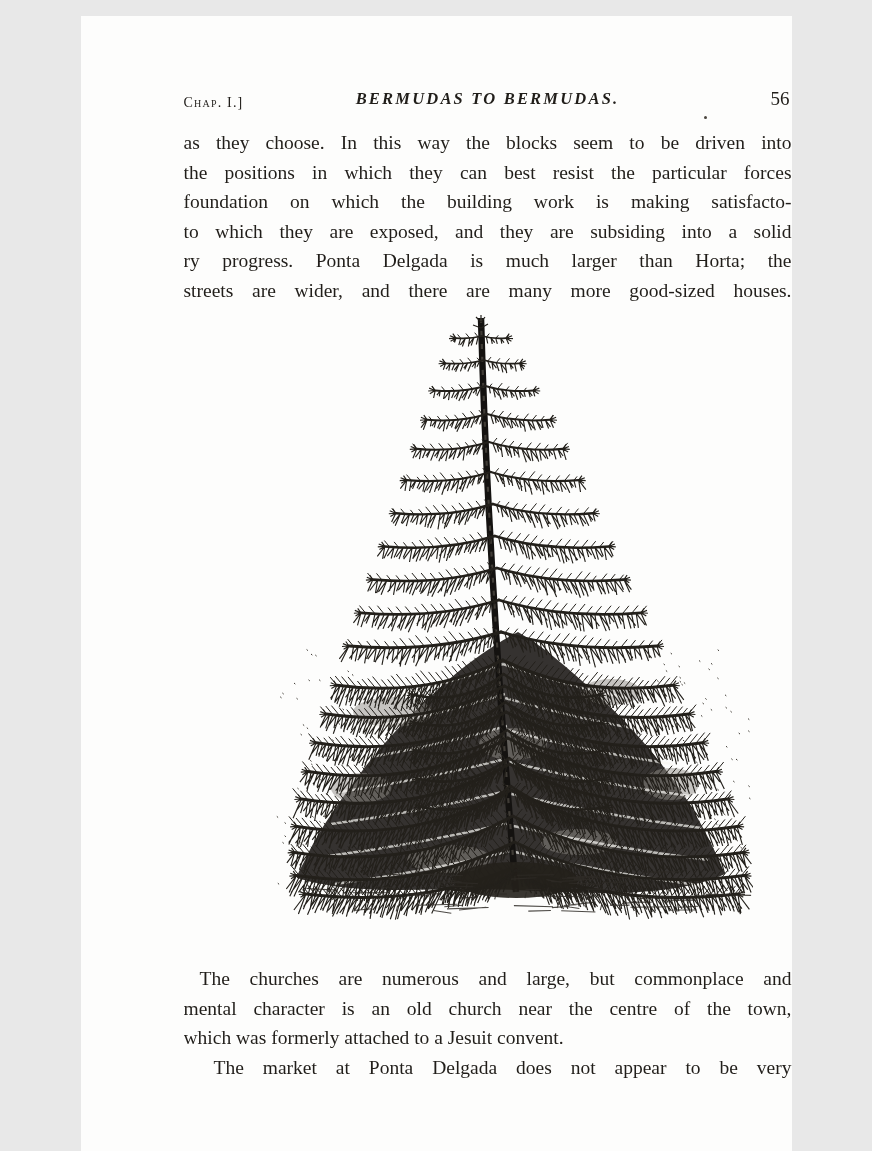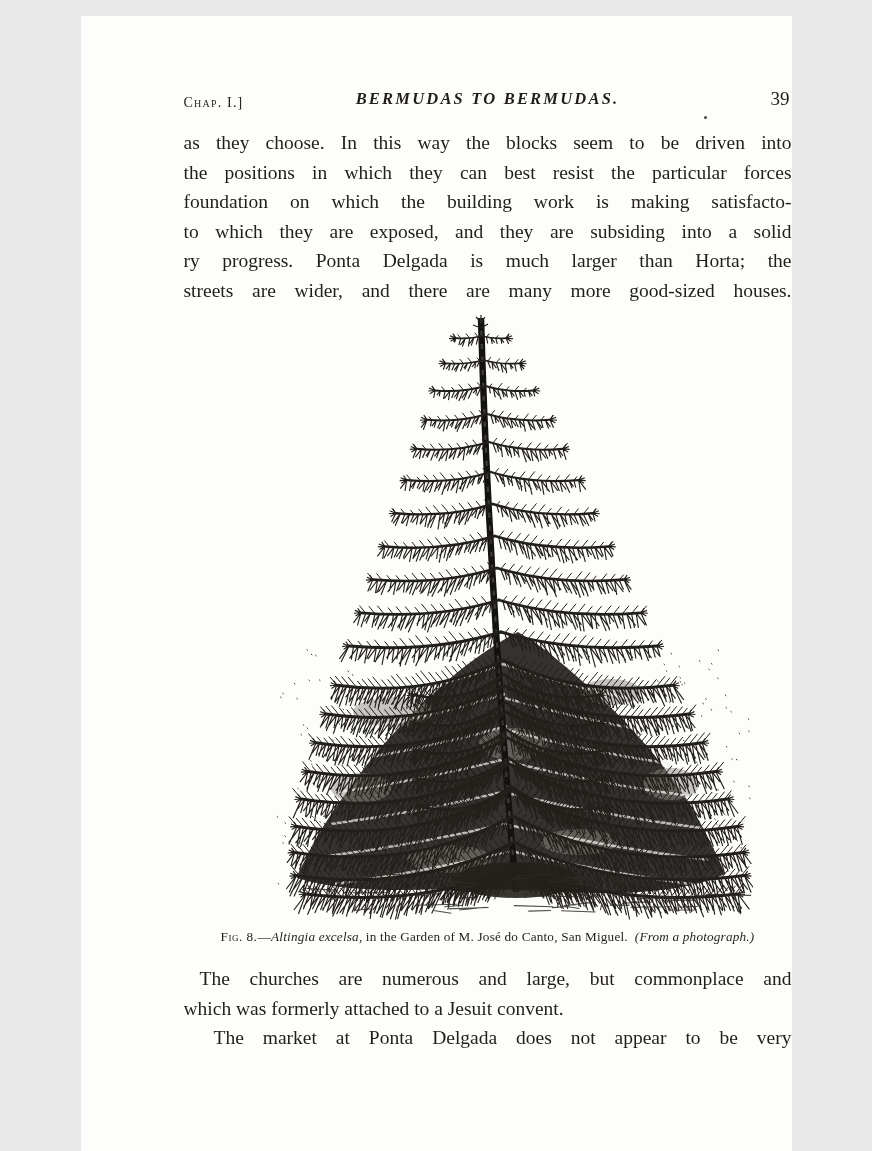--- a/index.html
+++ b/index.html
@@ -28,21 +28,21 @@
   .cap-italic{font-style:italic;}
 </style>
 </head>
 <body>
 
 <div class="page">
 
   <div class="header">
     <span class="chap">Chap. I.]</span>
     <span class="running-title">BERMUDAS TO BERMUDAS.</span>
-    <span class="pagenum">39</span>
+    <span class="pagenum">56</span>
   </div>
   <div class="speck"></div>
 
   <div class="textblock para1">
       <div class="tline jline" style="text-indent: 0px;">as they choose.  In this way the blocks seem to be driven into</div>
       <div class="tline jline">the positions in which they can best resist the particular forces</div>
       <div class="tline jline">foundation on which the building work is making satisfacto-</div>
       <div class="tline jline">to which they are exposed, and they are subsiding into a solid</div>
       <div class="tline jline">ry progress.  Ponta Delgada is much larger than Horta; the</div>
       <div class="tline jline">streets are wider, and there are many more good-sized houses.</div>
@@ -228,25 +228,25 @@
       <path d="M243.2,556 Q211.7,583.3 173.2,574.2" stroke="#23201b" stroke-width="2.5" fill="none" stroke-linecap="round"></path>
       <path d="M240.4,558.3l-2,13.9M237.7,560.5l-2.3,10.1M237.7,560.5l-6,8.1M234.9,562.5l-4.7,15.6M232,564.4l-8.1,17.7M232,564.4l-10.6,14.1M229.2,566.1l-4.9,16.2M226.3,567.8l-3.7,12M226.3,567.8l-7.2,9.6M223.4,569.2l-9.1,19.2M220.4,570.6l-8.2,16.8M220.4,570.6l-10.1,13.4M217.5,571.8l-2.4,13.6M214.5,572.9l-5.1,13.3M214.5,572.9l-8,10.7M211.5,573.8l-6.9,15.3M208.4,574.6l-7,14.7M208.4,574.6l-8.8,11.8M205.4,575.2l-4.4,17M202.3,575.7l-4.6,14.9M202.3,575.7l-8.9,11.9M199.1,576.1l-4.9,16.3M196,576.4l-3.6,15.4M196,576.4l-9.3,12.4M192.8,576.5l-5.5,12.7M189.6,576.4l-4.6,14.6M189.6,576.4l-8.8,11.7M186.4,576.3l-6,13.3M183.1,576l-2.9,14.8M183.1,576l-8.9,11.8M179.8,575.5l-4.7,16.7M176.5,574.9l-2.2,14.3M176.5,574.9l-8.6,11.4M173.2,574.2l-2.8,16M173.2,574.2l-3.2,-4.5M173.2,574.2l-6.1,-2.4M173.2,574.2l-7,0.5M173.2,574.2l-5.4,3.2" stroke="#23201b" stroke-width="1.15" fill="none"></path>
       <path d="M240.4,558.3l-6.3,-7.6M234.9,562.5l-7,-8.6M229.2,566.1l-7.3,-8.9M223.4,569.2l-8.6,-10.6M217.5,571.8l-6.1,-7.5M211.5,573.8l-6.9,-8.4M205.4,575.2l-7.7,-9.4M199.1,576.1l-7.3,-9M192.8,576.5l-5.7,-7M186.4,576.3l-6,-7.3M179.8,575.5l-7.5,-9.2M173.2,574.2l-7.2,-8.8" stroke="#23201b" stroke-width="1" fill="none"></path>
       <path d="M243.2,556 Q276.5,583.3 317.2,574.2" stroke="#23201b" stroke-width="2.5" fill="none" stroke-linecap="round"></path>
       <path d="M246,558.2l3.6,14.5M248.8,560.3l5,11.9M248.8,560.3l7.2,9.5M251.6,562.3l6.8,17M254.5,564.1l2.9,13.9M254.5,564.1l8.3,11.1M257.4,565.8l5.9,14.2M260.3,567.4l3.3,12.8M260.3,567.4l7.7,10.2M263.3,568.8l6.5,14.8M266.2,570.2l4.9,14.3M266.2,570.2l8.6,11.4M269.2,571.4l7.2,19.5M272.2,572.4l5.7,16M272.2,572.4l9.6,12.8M275.3,573.4l3.8,16.2M278.4,574.2l6.8,16.9M278.4,574.2l10.1,13.5M281.4,574.9l7.2,19.3M284.6,575.5l5.8,19.6M284.6,575.5l11.8,15.7M287.7,575.9l7.1,18.8M290.9,576.2l6.2,13.8M290.9,576.2l8.3,11M294.1,576.4l6.5,14M297.3,576.5l1.8,12.1M297.3,576.5l7.3,9.7M300.6,576.4l7.2,16.7M303.8,576.2l4.4,11.4M303.8,576.2l6.8,9.1M307.1,575.9l4.1,16.5M310.5,575.5l3.1,10.8M310.5,575.5l6.5,8.6M313.8,574.9l3,13.6M317.2,574.2l3.7,11.9M317.2,574.2l7.2,9.5M317.2,574.2l3.2,-4.5M317.2,574.2l6.1,-2.4M317.2,574.2l7,0.5M317.2,574.2l5.4,3.2" stroke="#23201b" stroke-width="1.15" fill="none"></path>
       <path d="M246,558.2l6.5,-8M251.6,562.3l7.7,-9.4M257.4,565.8l6.4,-7.8M263.3,568.8l6.7,-8.2M269.2,571.4l8.8,-10.8M275.3,573.4l7.3,-8.9M281.4,574.9l8.7,-10.6M287.7,575.9l8.4,-10.3M294.1,576.4l6.3,-7.7M300.6,576.4l7.5,-9.2M307.1,575.9l7.4,-9.1M313.8,574.9l6.1,-7.5" stroke="#23201b" stroke-width="1" fill="none"></path>
       <path d="M46.1,365.7l1.3,1.1M423.2,447.9l1.3,1.1M56.5,442.5l1.3,1.1M452.4,562.8l1.3,1.1M475,404.6l1.3,1.1M451,499.8l1.3,1.1M408.5,370.1l1.3,1.1M46.4,464.8l1.3,1.1M437.8,395.3l1.3,1.1M46.4,507.3l1.3,1.1M76.1,377.7l1.3,1.1M51.8,401.4l1.3,1.1M9.5,528.3l1.3,1.1M9.4,379l1.3,1.1M59.4,425.8l1.3,1.1M29.7,554.7l1.3,1.1M432.3,384.4l1.3,1.1M42.3,341l1.3,1.1M457.5,397.2l1.3,1.1M447.4,468.1l1.3,1.1M21,369l1.3,1.1M445.9,510.8l1.3,1.1M43.8,450.6l1.3,1.1M37.2,446.3l1.3,1.1M4.8,569.2l1.3,1.1M475.2,416.7l1.3,1.1M454.5,485.1l1.3,1.1M11.6,521.7l1.3,1.1M27.5,528.7l1.3,1.1M23.5,384.2l1.3,1.1M48.7,493.4l1.3,1.1M443,509.5l1.3,1.1M74.2,370.3l1.3,1.1M29.9,410.5l1.3,1.1M461.1,561.6l1.3,1.1M22.7,537l1.3,1.1M465.7,419l1.3,1.1M458.3,444.7l1.3,1.1M467.6,533.1l1.3,1.1M397.7,339.1l1.3,1.1M410,426.1l1.3,1.1M390.6,349.9l1.3,1.1M11.6,508.5l1.3,1.1M79,360.4l1.3,1.1M453.9,527.3l1.3,1.1M444.7,335.7l1.3,1.1M35.5,365.8l1.3,1.1M405.6,352l1.3,1.1M444.3,363.8l1.3,1.1M74.6,356.8l1.3,1.1M392.9,356.5l1.3,1.1M33.6,335.5l1.3,1.1M395.9,387.6l1.3,1.1M38,340l1.3,1.1M438,349.3l1.3,1.1M428,401.4l1.3,1.1M444.5,475.2l1.3,1.1M463.6,526l1.3,1.1M406.6,363.2l1.3,1.1M7.2,382.8l1.3,1.1M3.8,502.4l1.3,1.1M476.1,483.8l1.3,1.1M18.2,536.9l1.3,1.1M33.8,413.7l1.3,1.1M452,380.8l1.3,1.1M27.6,420.1l1.3,1.1M384.2,366.6l1.3,1.1M38.2,449.9l1.3,1.1M451.9,490.8l1.3,1.1M452.6,393.2l1.3,1.1M41.1,531.3l1.3,1.1M435.5,354.8l1.3,1.1M24.4,474l1.3,1.1M56.3,474l1.3,1.1M25,532.9l1.3,1.1M69.6,394.9l1.3,1.1M429.6,389l1.3,1.1M65.7,409.4l1.3,1.1M426,346.5l1.3,1.1M410.9,368.5l1.3,1.1M453,432.2l1.3,1.1M50,501.8l1.3,1.1M475.4,471.7l1.3,1.1M406.7,367.2l1.3,1.1M460.2,467l1.3,1.1M52.9,479.7l1.3,1.1M39.2,502.2l1.3,1.1M441.3,504.7l1.3,1.1M463,445l1.4,1.2" stroke="#3a362f" stroke-width="1" fill="none"></path>
       <path d="M291.4,592.3l15,2.2M102.3,572.2l20.6,2.3M273.3,565.6l15.4,2.8M104.4,559.1l26.5,2.3M170.8,571.7l29.7,1.1M303.5,562.6l39.7,2.1M296.2,591l26.6,-2.9M388.5,582.2l28.5,2.6M357.4,593.2l39.2,-0.5M144,579.5l22.2,0.4M160.5,596.5l17.8,2.7M80.5,596.5l18.7,-1.8M240.9,591.6l39.1,1.2M145.2,591.3l38.7,-1M278.2,567.7l32.7,-1.5M354.2,565.7l18.7,1.9M79.9,578.8l34,-0.1M295.7,569.2l32.8,1.2M135.5,579.4l20.1,2.8M406.2,593.3l18.9,-1M171.3,592.8l18.3,-1.6M264.9,581.9l41,0.9M366.2,584.7l29.7,-2.3M383.6,593.2l15,-0.7M432.6,580.4l21.4,0.2M300.8,565.4l20.2,0.2M358,588.1l20.8,0.1M400.4,596l23.1,0M336.9,591.2l19.7,-0.1M252.4,575.2l15.6,0.6M352.8,580.1l8.3,-2.9M373.2,558.1l35,-0.4M187.8,583.9l15.3,-0.5M349,589.4l16.2,-1.2M115.7,564.3l10.2,1M397.3,586.1l27.5,0M204.9,580.2l29.1,-0.2M288.9,564.2l22.7,-0.1M171.8,565.5l16.8,2.5M77.6,566.7l17.2,1.8M345.2,579.7l11.3,1.7M336.6,564.4l25.7,-1.7M294.1,563.6l31.2,-1.5M331,568.4l23.3,-0.3M186,596l27.2,-2.7M288.2,596.7l34.2,1.3M148.5,560.3l41.5,1.4M243.8,561.3l37.6,-0.6M255.3,597.1l22.6,-0.6M237.9,565.1l25.6,-1.4M312.9,575.3l15.9,-0.2M174,594.9l41.6,-1.4M407.7,566.6l9.5,-2.5M440.1,580.7l38,0.7M290.7,591.5l12.8,-0.9M278.9,593.6l17.6,-1.3M167.7,567.9l37.2,1.7M33.5,574.5l31,1.6M192.9,574.9l1.5,-6M415.6,589.6l1.5,-6M345.1,575.8l1.5,-6M261.1,582.5l1.5,-6M273.9,579.3l1.5,-6M116.5,578.4l1.5,-6M312.4,593.4l1.5,-6M378.5,573.6l1.5,-6M80.9,597.5l1.5,-6M194,590.6l1.5,-6M370.1,584.1l1.5,-6M327.3,596.1l1.5,-6M123.2,597.5l1.5,-6M284.3,594l1.5,-6M251.9,584.2l1.5,-6M120.5,586l1.5,-6M221.7,585.4l1.5,-6M367.6,576.4l1.5,-6M88,579.8l1.5,-6M286.2,590.5l1.5,-6M365.1,574.1l1.5,-6M166.4,573l1.5,-6" stroke="#2e2a26" stroke-width="1.1" stroke-opacity="0.85" fill="none"></path>
     </svg>
 
-  <div class="caption"><span class="cap-smallcaps">Fig. 8.—</span><span class="cap-italic">Altingia excelsa</span><span class="cap-normal">, in the Garden of M. José do Canto, San Miguel. &nbsp;</span><span class="cap-italic">(From a photograph.)</span></div>
 
   <div class="textblock para23">
     <div>
         <div class="tline jline" style="text-indent: 16px;">The churches are numerous and large, but commonplace and</div>
+        <div class="tline jline">mental character is an old church near the centre of the town,</div>
         <div class="tline nline">which was formerly attached to a Jesuit convent.</div>
       </div>
     <div>
         <div class="tline jline" style="text-indent: 30px; font-family: Liberation Serif, serif;">The market at Ponta Delgada does not appear to be very</div>
       </div>
   </div>
 
 </div>
 
 </body></html>

